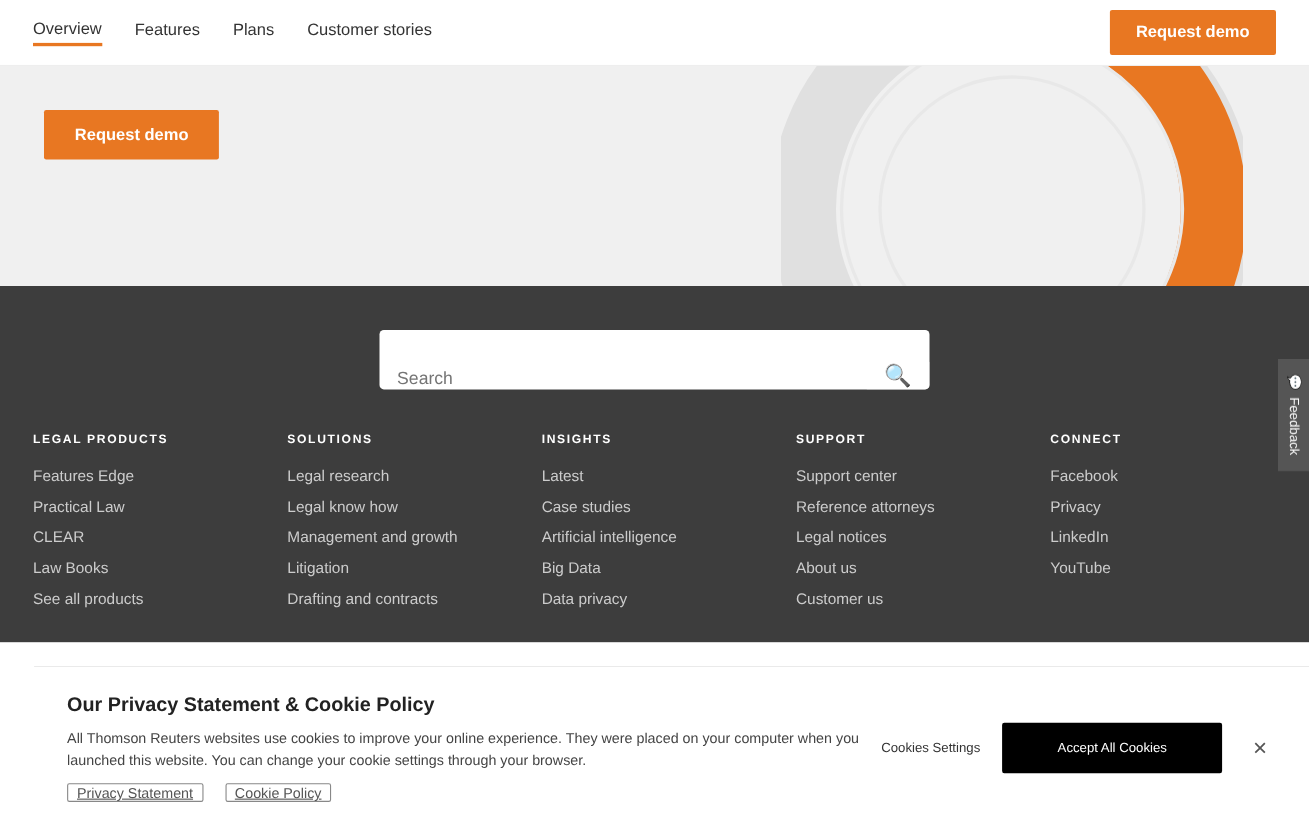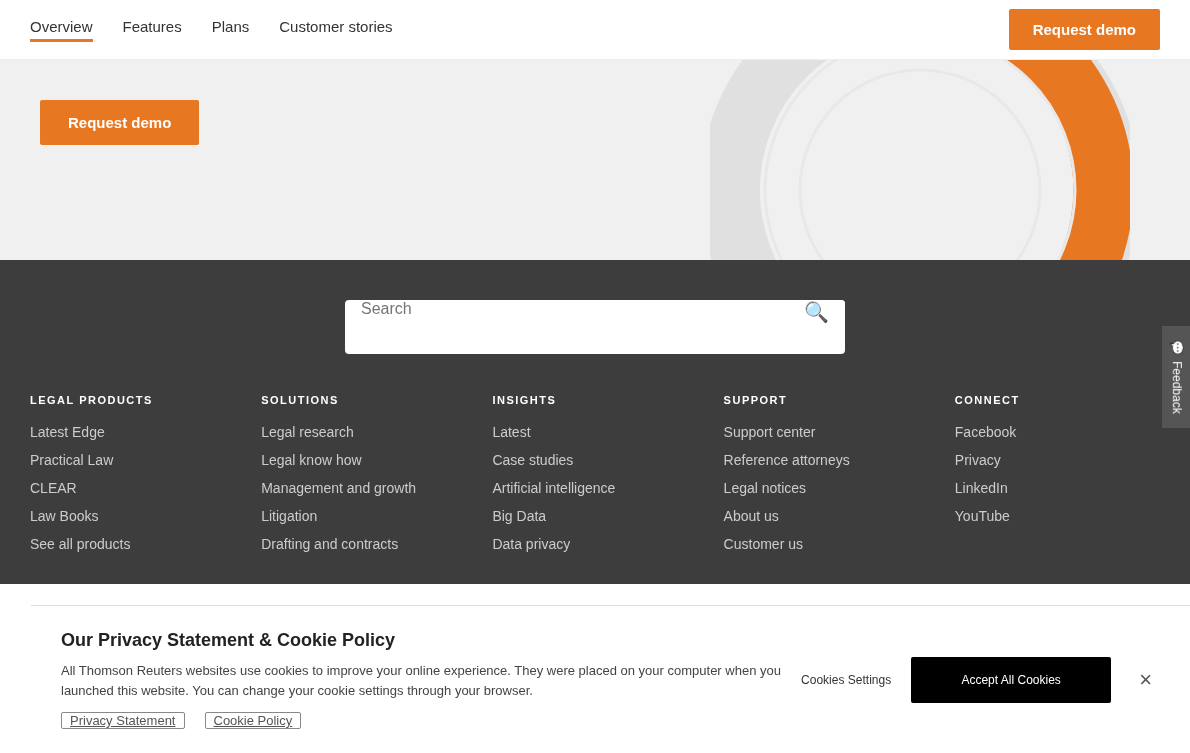--- a/index.html
+++ b/index.html
@@ -12,20 +12,21 @@
       align-items: center;
       justify-content: space-between;
       background: #fff;
       padding: 0 30px;
       height: 60px;
       border-bottom: 1px solid #eee;
       z-index: 10;
     }
     .nav-links {
       display: flex;
+      align-items: center;
       gap: 30px;
     }
     .nav-link {
       font-size: 15px;
       color: #333;
       text-decoration: none;
       cursor: pointer;
       padding-bottom: 4px;
     }
     .nav-link.active {
@@ -80,21 +81,21 @@
     }
 
     
     .search-bar-wrapper {
       display: flex;
       justify-content: center;
       margin-bottom: 40px;
     }
     .search-bar {
       display: flex;
-      align-items: flex-start;
+      align-items: flex-end;
       background: #fff;
       border-radius: 4px;
       width: 500px;
       height: 54px;
       overflow: hidden;
     }
     .search-input {
       flex: 1;
       border: none;
       outline: none;
@@ -267,21 +268,21 @@
       <button class="search-btn">
         <span>🔍</span>
       </button>
     </div>
   </div>
 
   <div class="footer-columns">
 
     <div class="footer-col">
       <div class="footer-col-header">Legal Products</div>
-      <a class="footer-col-link">Latest Edge</a>
+      <a class="footer-col-link">Features Edge</a>
       <a class="footer-col-link">Practical Law</a>
       <a class="footer-col-link">CLEAR</a>
       <a class="footer-col-link">Law Books</a>
       <a class="footer-col-link">See all products</a>
     </div>
 
     <div class="footer-col">
       <div class="footer-col-header">Solutions</div>
       <a class="footer-col-link">Legal research</a>
       <a class="footer-col-link">Legal know how</a>

